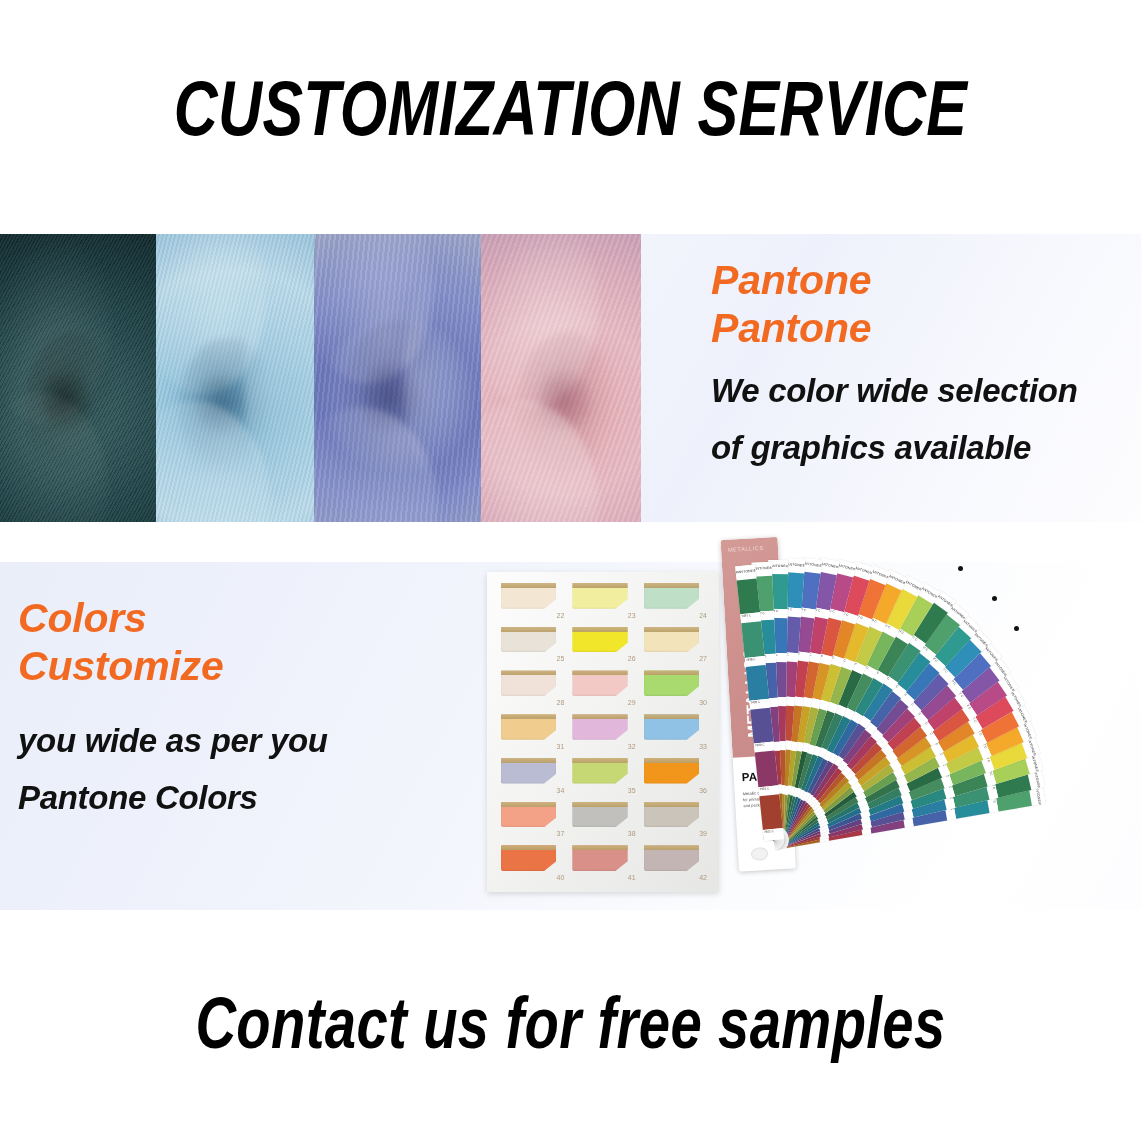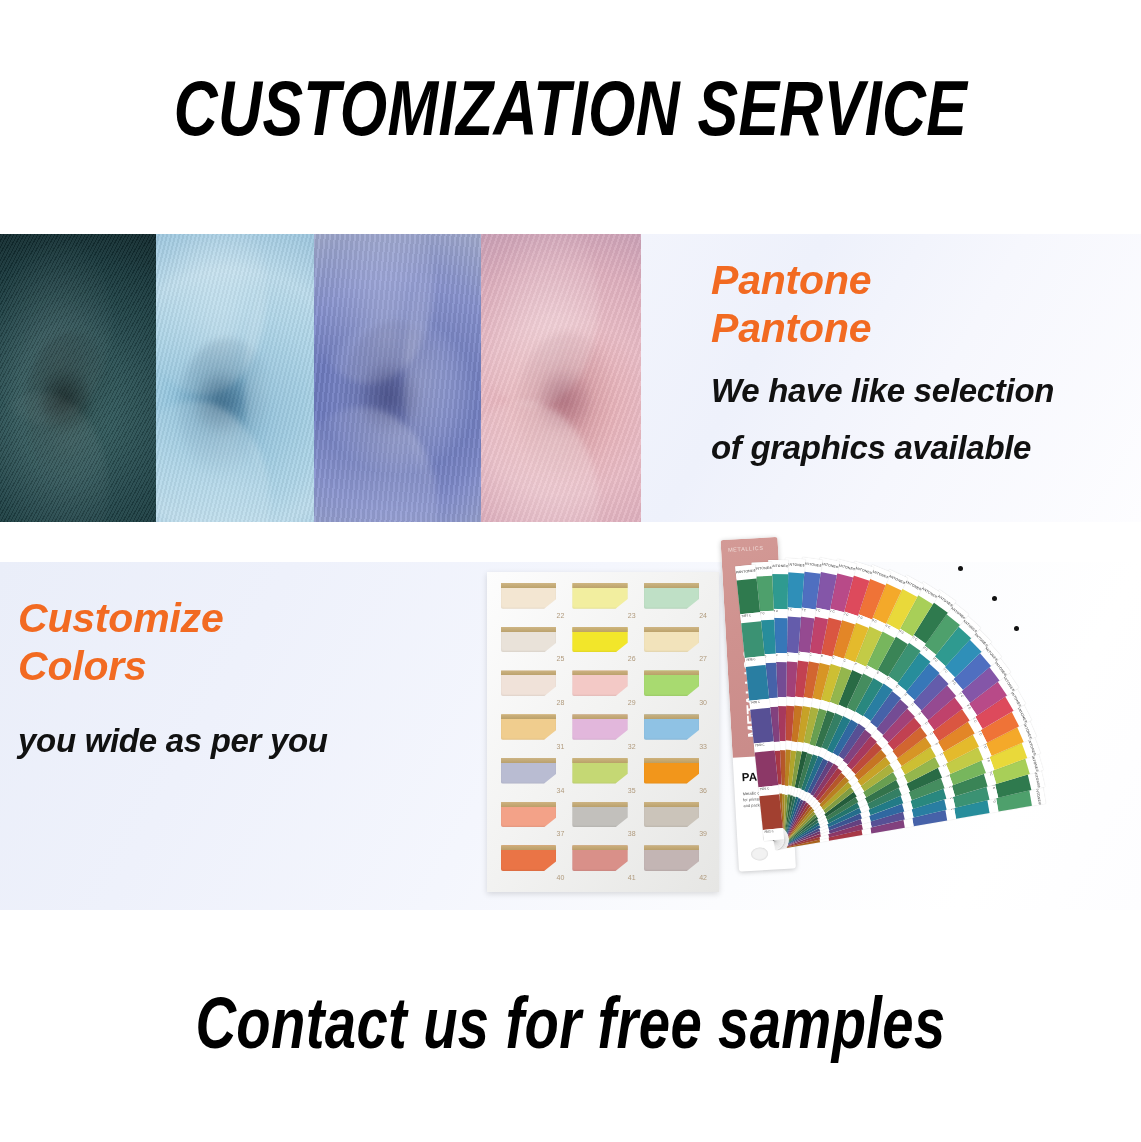--- a/index.html
+++ b/index.html
@@ -186,33 +186,34 @@
     <div class="fold" style="left:-22%;top:58%;width:96%;height:74%;background:radial-gradient(ellipse at 72% 18%,rgba(255,255,255,.30),rgba(0,0,0,0) 60%);"></div>
   </div>
 </div>
 
 <div id="copy-fabrics">
   <div class="kicker">
     <div>Pantone</div>
     <div>Pantone</div>
   </div>
   <div class="body-txt">
-    <div>We have like selection</div>
+    <div>We color wide selection</div>
     <div>of graphics available</div>
   </div>
 </div>
 
 <div class="panel" id="panel-colors">
   <div id="copy-colors">
     <div class="kicker">
+      <div>Colors</div>
       <div>Customize</div>
-      <div>Colors</div>
     </div>
     <div class="body-txt">
       <div>you wide as per you</div>
+      <div>Pantone Colors</div>
     </div>
   </div>
 </div>
 
 <div id="swatch-card">
   <div id="swatch-grid">
       <div class="chip-cell">
         <div class="chip" style="background: rgb(243, 230, 210);">
           <div class="tab"></div>
         </div>

